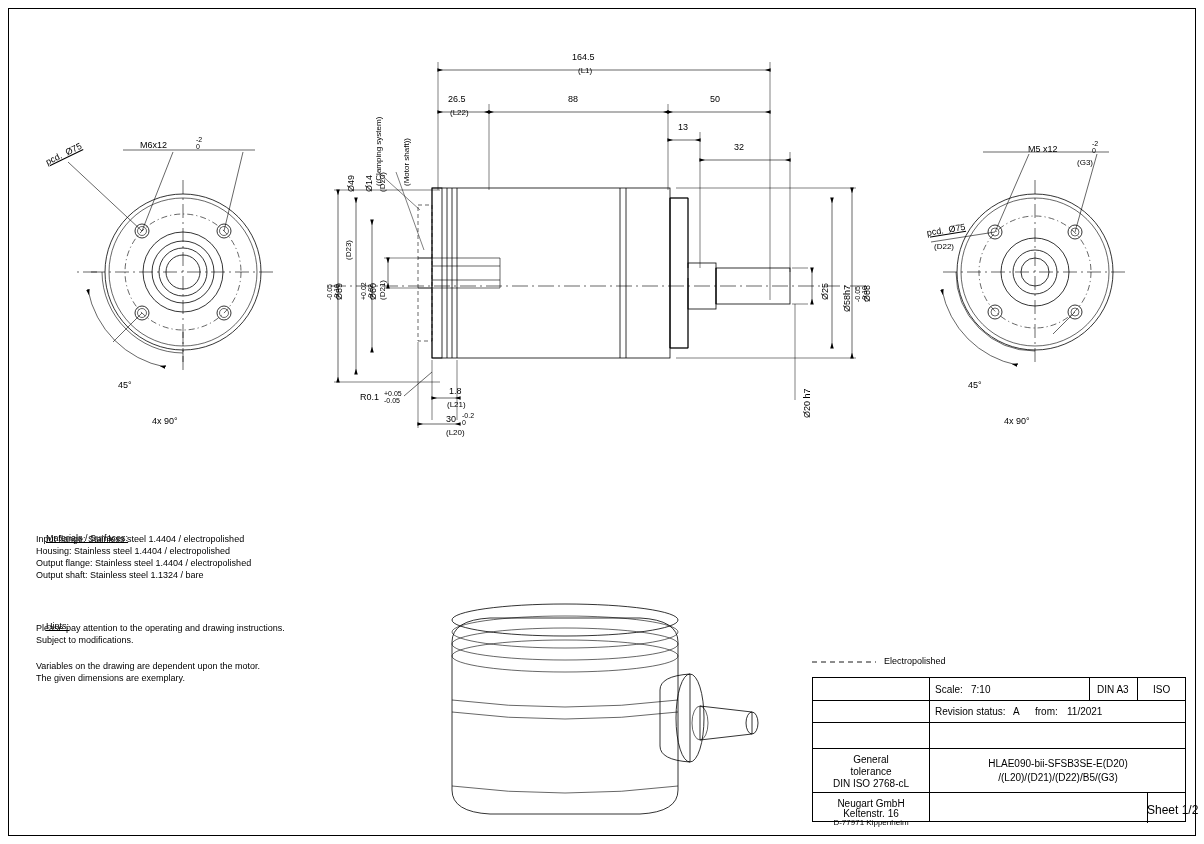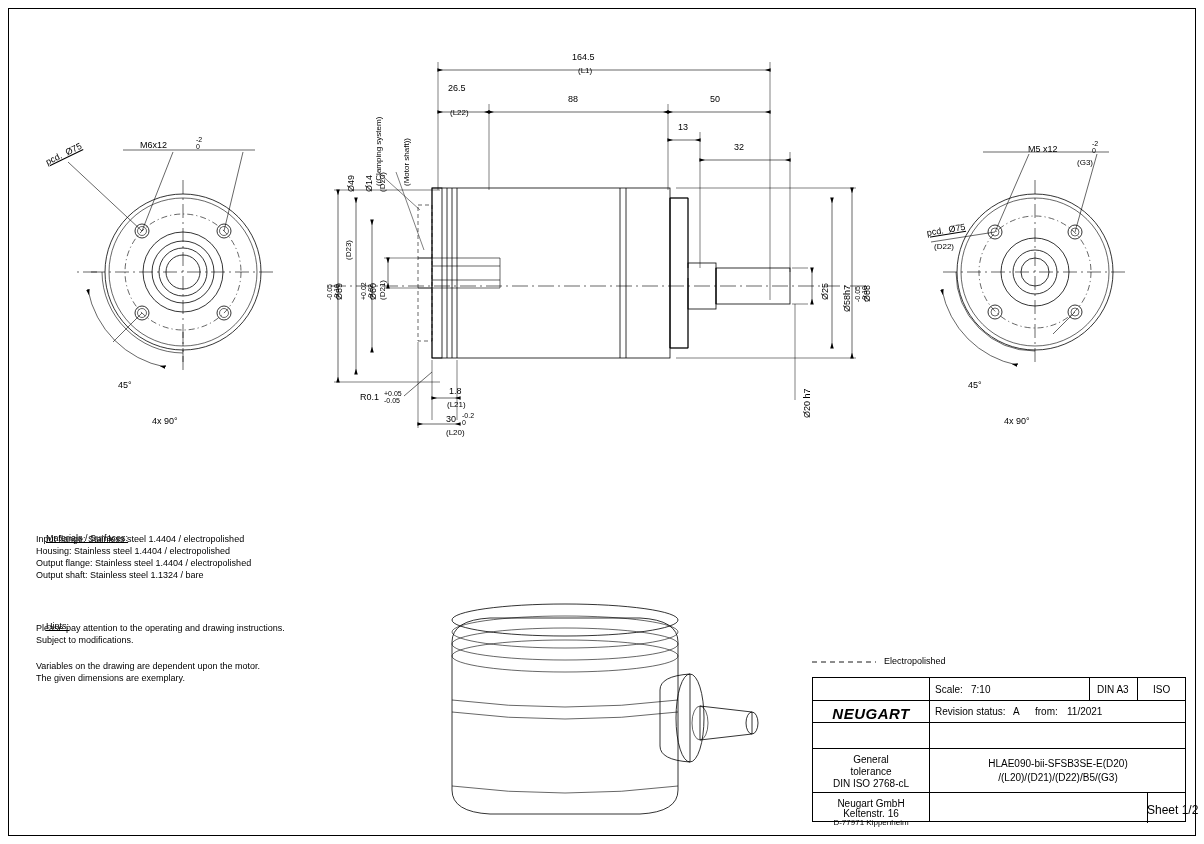--- a/index.html
+++ b/index.html
@@ -216,21 +216,21 @@
   <div class="txt" style="left:140px;top:140px;">M6x12</div>
   <div class="txt s7" style="left:196px;top:136px;line-height:1.0;">-2
 0</div>
   <div class="txt u" style="left:44px;top:158px;transform:rotate(-26deg);transform-origin:0 0;">pcd.  Ø75</div>
   <div class="txt" style="left:118px;top:380px;">45°</div>
   <div class="txt" style="left:152px;top:416px;">4x 90°</div>
 
   <div class="txt center" style="left:572px;top:52px;">164.5</div>
   <div class="txt center s8" style="left:578px;top:66px;">(L1)</div>
 
-  <div class="txt" style="left:448px;top:83px;text-align:center;">26.5</div>
+  <div class="txt" style="left:448px;top:94px;text-align:center;">26.5</div>
   <div class="txt s8" style="left:450px;top:108px;">(L22)</div>
   <div class="txt" style="left:568px;top:94px;">88</div>
   <div class="txt" style="left:710px;top:94px;">50</div>
   <div class="txt" style="left:678px;top:122px;">13</div>
   <div class="txt" style="left:734px;top:142px;">32</div>
 
   <div class="txt s8 rot90" style="left:374px;top:186px;">((Clamping system)</div>
   <div class="txt s8 rot90" style="left:402px;top:186px;">(Motor shaft))</div>
 
   <div class="txt rot90" style="left:346px;top:192px;">Ø49</div>
@@ -294,23 +294,20 @@
     <div class="hline" style="top:22px;"></div>
     <div class="hline" style="top:44px;"></div>
     <div class="hline" style="top:70px;"></div>
     <div class="hline" style="top:114px;"></div>
 
     <div class="vline" style="left:116px;"></div>
     <div class="vline" style="left:276px;top:0;height:22px;"></div>
     <div class="vline" style="left:324px;top:0;height:22px;"></div>
     <div class="vline" style="left:334px;top:114px;height:31px;"></div>
 
-    <div class="logo">
-      <span class="logoName">NEUGART</span>
-    </div>
 
     <div class="cell" style="left:122px;top:6px;">Scale:</div>
     <div class="cell" style="left:158px;top:6px;">7:10</div>
     <div class="cell" style="left:284px;top:6px;">DIN A3</div>
     <div class="cell" style="left:340px;top:6px;">ISO</div>
 
     <div class="cell" style="left:122px;top:28px;">Revision status:</div>
     <div class="cell" style="left:200px;top:28px;">A</div>
     <div class="cell" style="left:222px;top:28px;">from:</div>
     <div class="cell" style="left:254px;top:28px;">11/2021</div>

